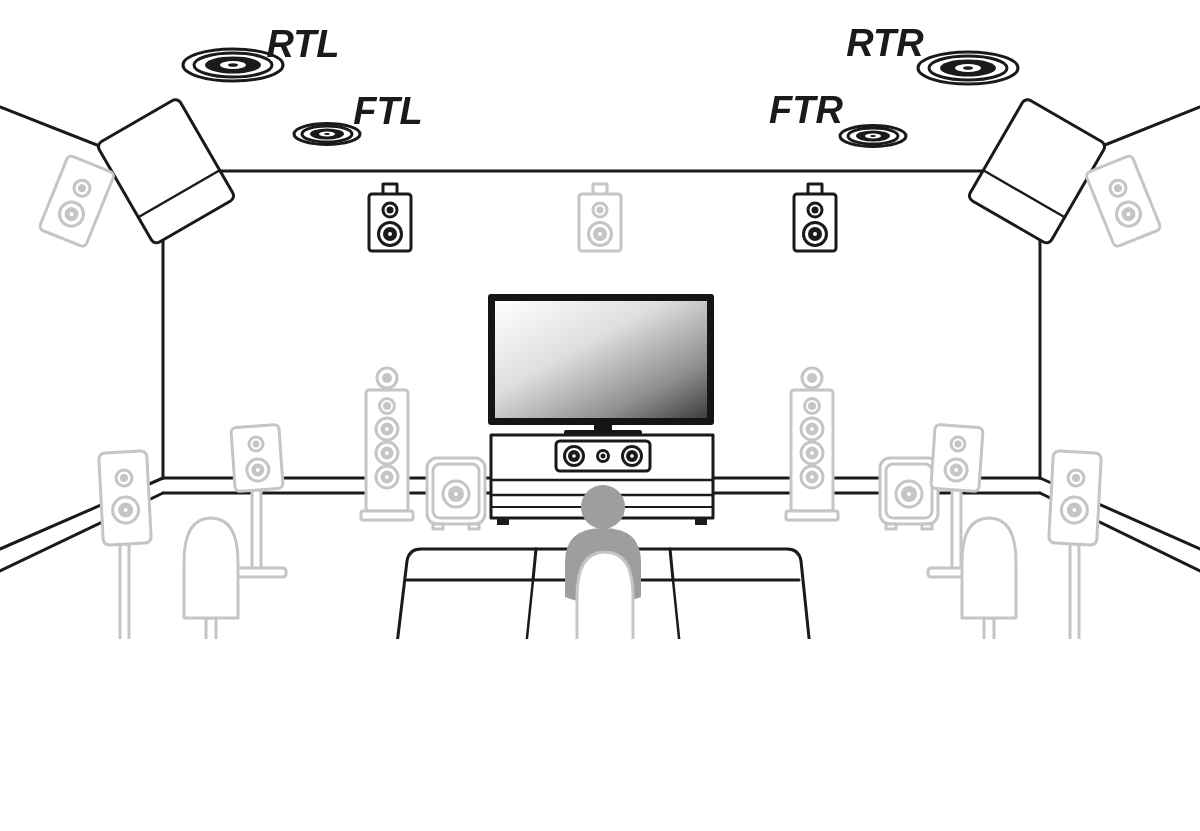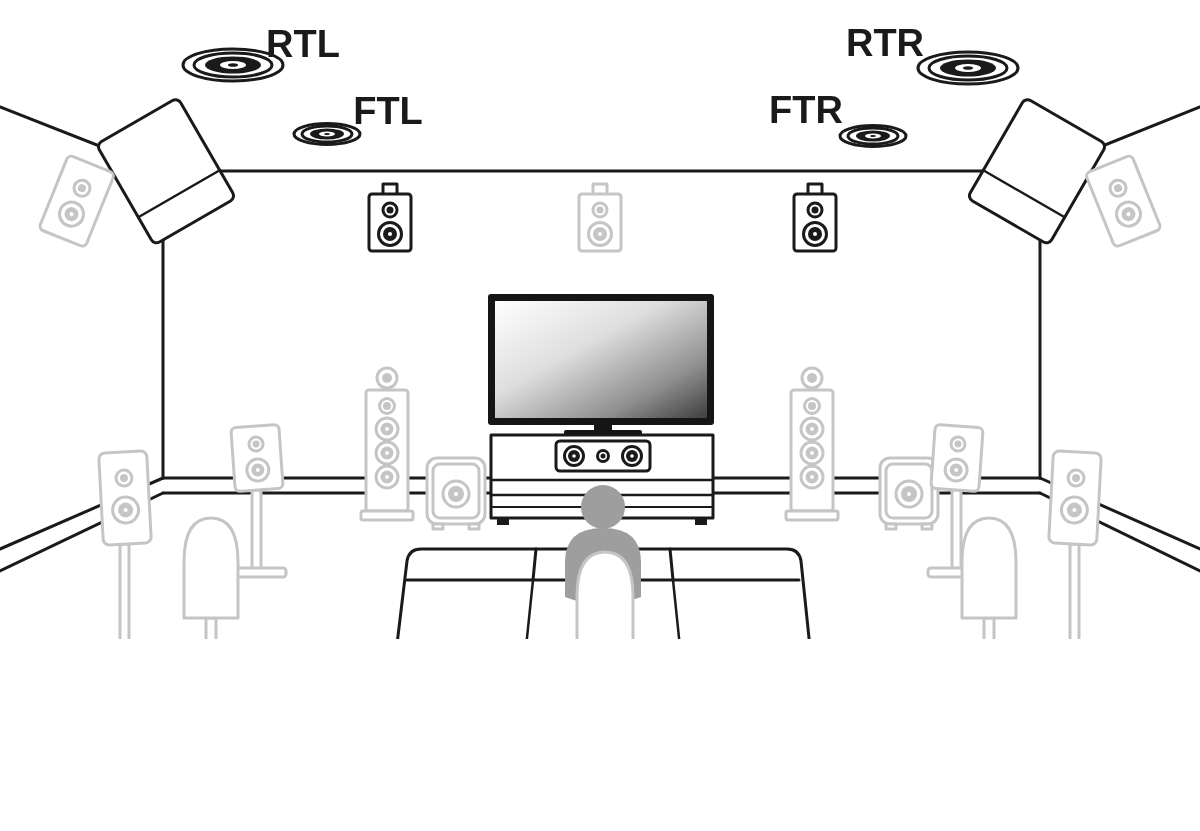--- a/index.html
+++ b/index.html
@@ -1,21 +1,21 @@
 <!DOCTYPE html>
 <html style="--active: #1a1a1a; --inactive: #c5c5c5; --listener: #9e9e9e; --screen-light: #ffffff; --screen-dark: #3f3f3f;"><head>
 <meta charset="utf-8">
 <style>
   :root{
     --active:#1a1a1a;
     --inactive:#c5c5c5;
     --listener:#9e9e9e;
   }
   html,body{margin:0;padding:0;background:#ffffff;}
-  .stage{position:relative;width:1200px;height:639px;background:#ffffff;overflow:hidden;}
+  .stage{position:relative;width:1200px;height:639px;background:#ffffff;overflow:hidden;font-style:italic;}
   svg{display:block;}
   .ln{fill:none;stroke:var(--active);stroke-linecap:round;}
   .ab{fill:#ffffff;stroke:var(--active);stroke-width:3;stroke-linejoin:round;}
   .af{fill:var(--active);stroke:none;}
   .gb{fill:#ffffff;stroke:var(--inactive);stroke-width:3;stroke-linejoin:round;}
   .gf{fill:var(--inactive);stroke:none;}
   .lbl{font-family:"Liberation Sans", sans-serif;font-weight:700;font-size:38px;fill:var(--active);}
 </style>
 </head>
 <body>

